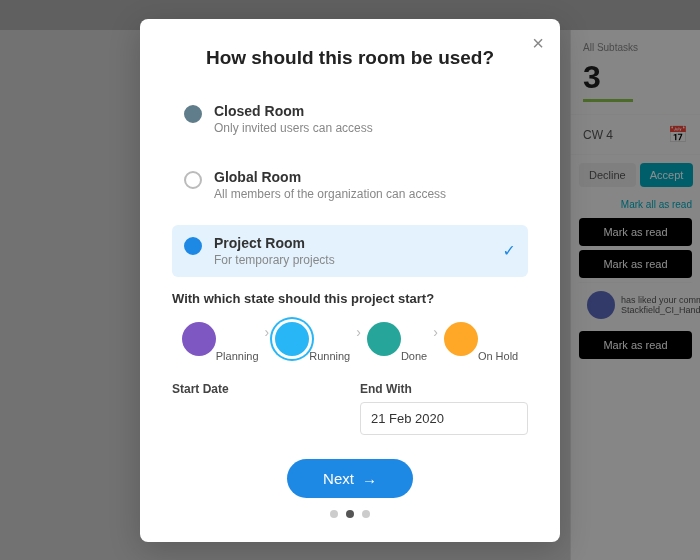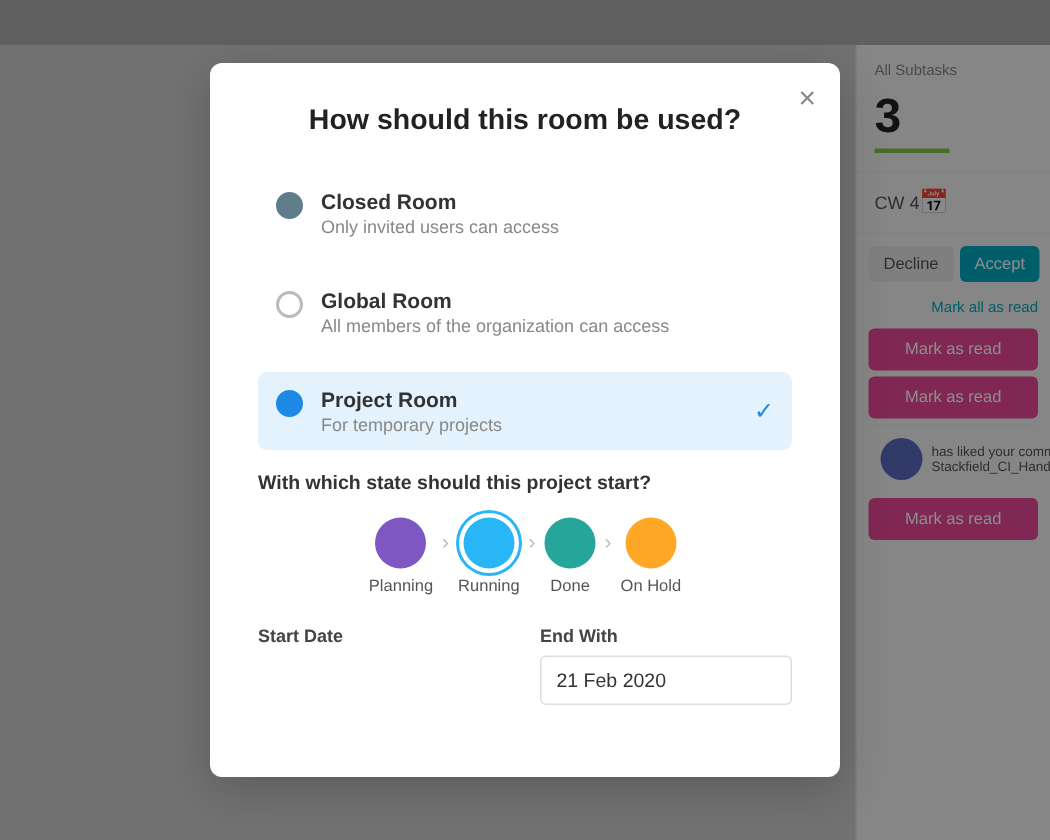--- a/index.html
+++ b/index.html
@@ -62,20 +62,21 @@
     .subtasks-bar {
       height: 3px;
       background: #8bc34a;
       width: 50px;
       margin-top: 6px;
     }
 
     .cw-row {
       display: flex;
       align-items: center;
+      justify-content: space-between;
       padding: 10px 12px;
       border-bottom: 1px solid #eee;
     }
 
     .cw-label {
       font-size: 12px;
       color: #555;
     }
 
     .bg-buttons-area {
@@ -114,21 +115,21 @@
     }
 
     .mark-all-read {
       font-size: 10px;
       color: #00acc1;
       text-align: right;
       padding: 4px 0;
     }
 
     .btn-mark-read {
-      background: #ec4899;
+      background: #000000;
       border: none;
       border-radius: 4px;
       padding: 8px 6px;
       font-size: 11px;
       color: white;
       cursor: pointer;
       width: 100%;
       text-align: center;
     }
 
@@ -267,22 +268,22 @@
     .states-row {
       display: flex;
       align-items: center;
       justify-content: center;
       gap: 0;
       margin-bottom: 20px;
     }
 
     .state-item {
       display: flex;
-      flex-direction: column;
-      align-items: center;
+      flex-direction: row;
+      align-items: flex-end;
       cursor: pointer;
     }
 
     .state-circle {
       width: 34px;
       height: 34px;
       border-radius: 50%;
       margin-bottom: 6px;
     }
 
@@ -460,14 +461,25 @@
     <div class="dates-row">
       <div class="date-field">
         <div class="date-label">Start Date</div>
       </div>
       <div class="date-field">
         <div class="date-label">End With</div>
         <input class="date-input" type="text" value="21 Feb 2020" style="">
       </div>
     </div>
 
+    <div class="modal-footer">
+      <button class="btn-next">
+        <span>Next</span>
+        <span>→</span>
+      </button>
+      <div class="dots-row">
+        <div class="dot"></div>
+        <div class="dot active"></div>
+        <div class="dot"></div>
+      </div>
+    </div>
   </div>
 </div>
 
 </body></html>

